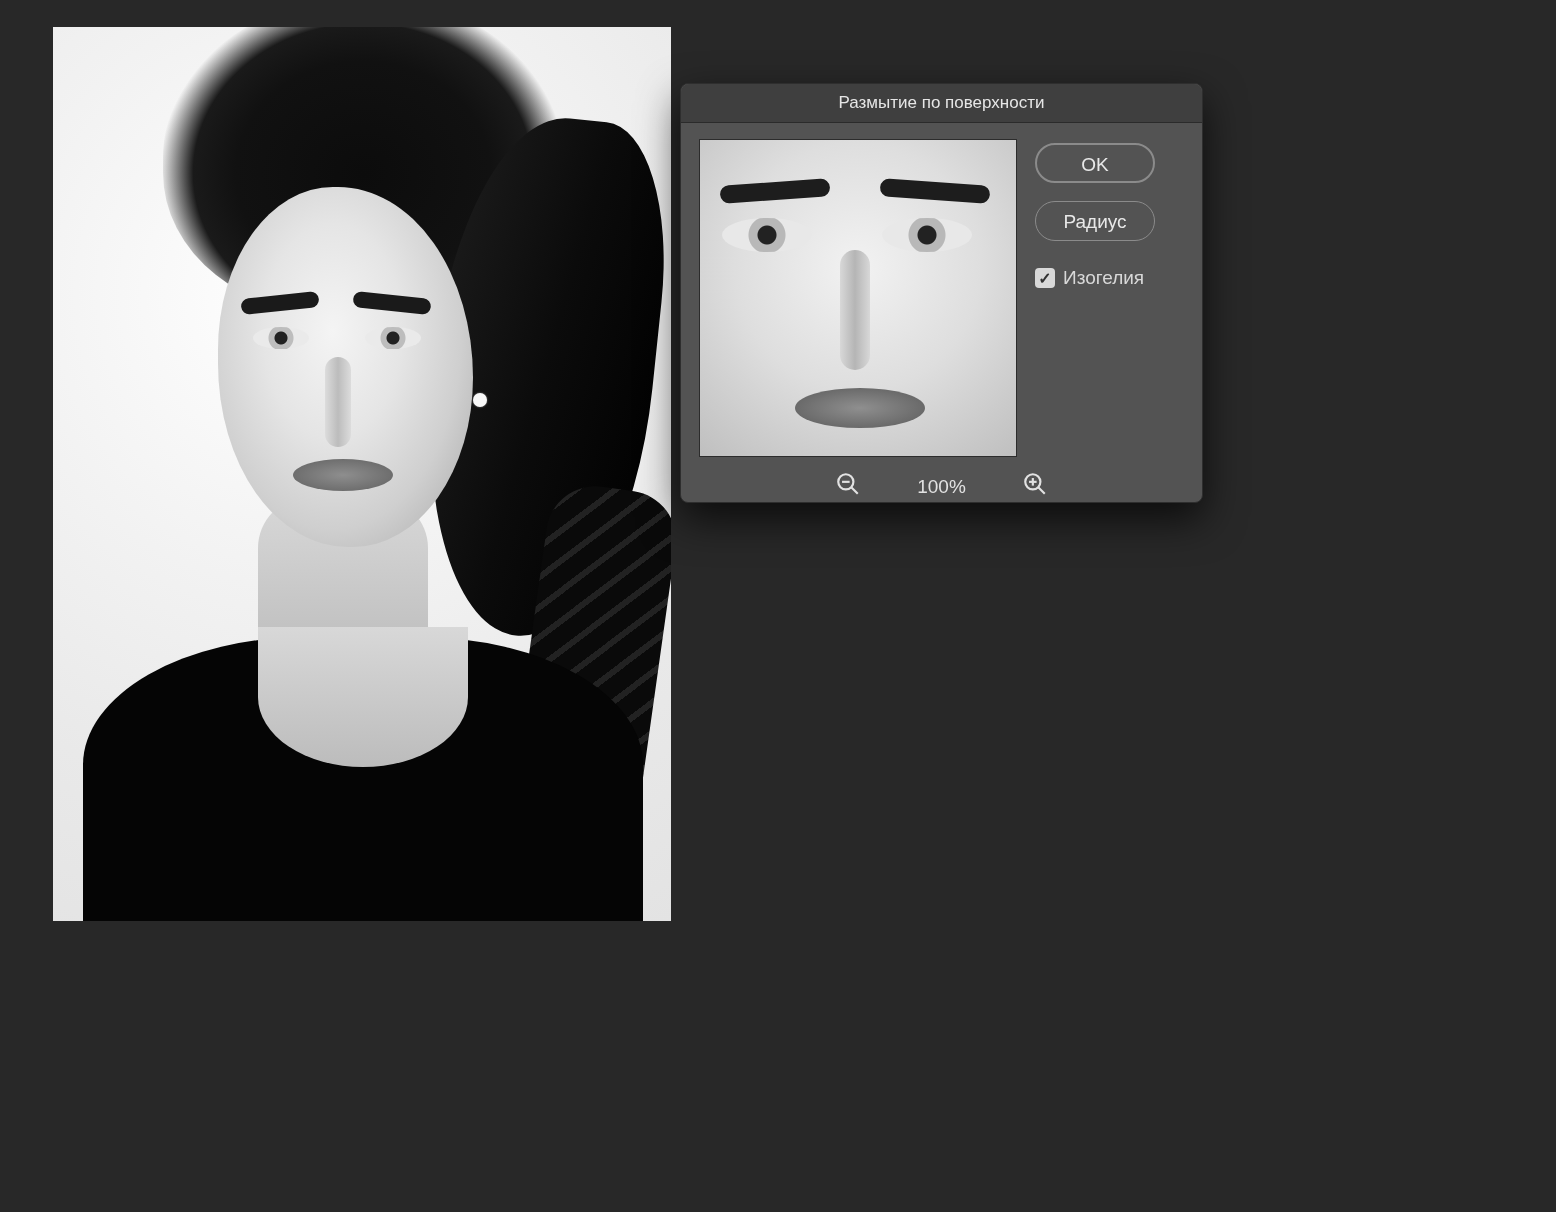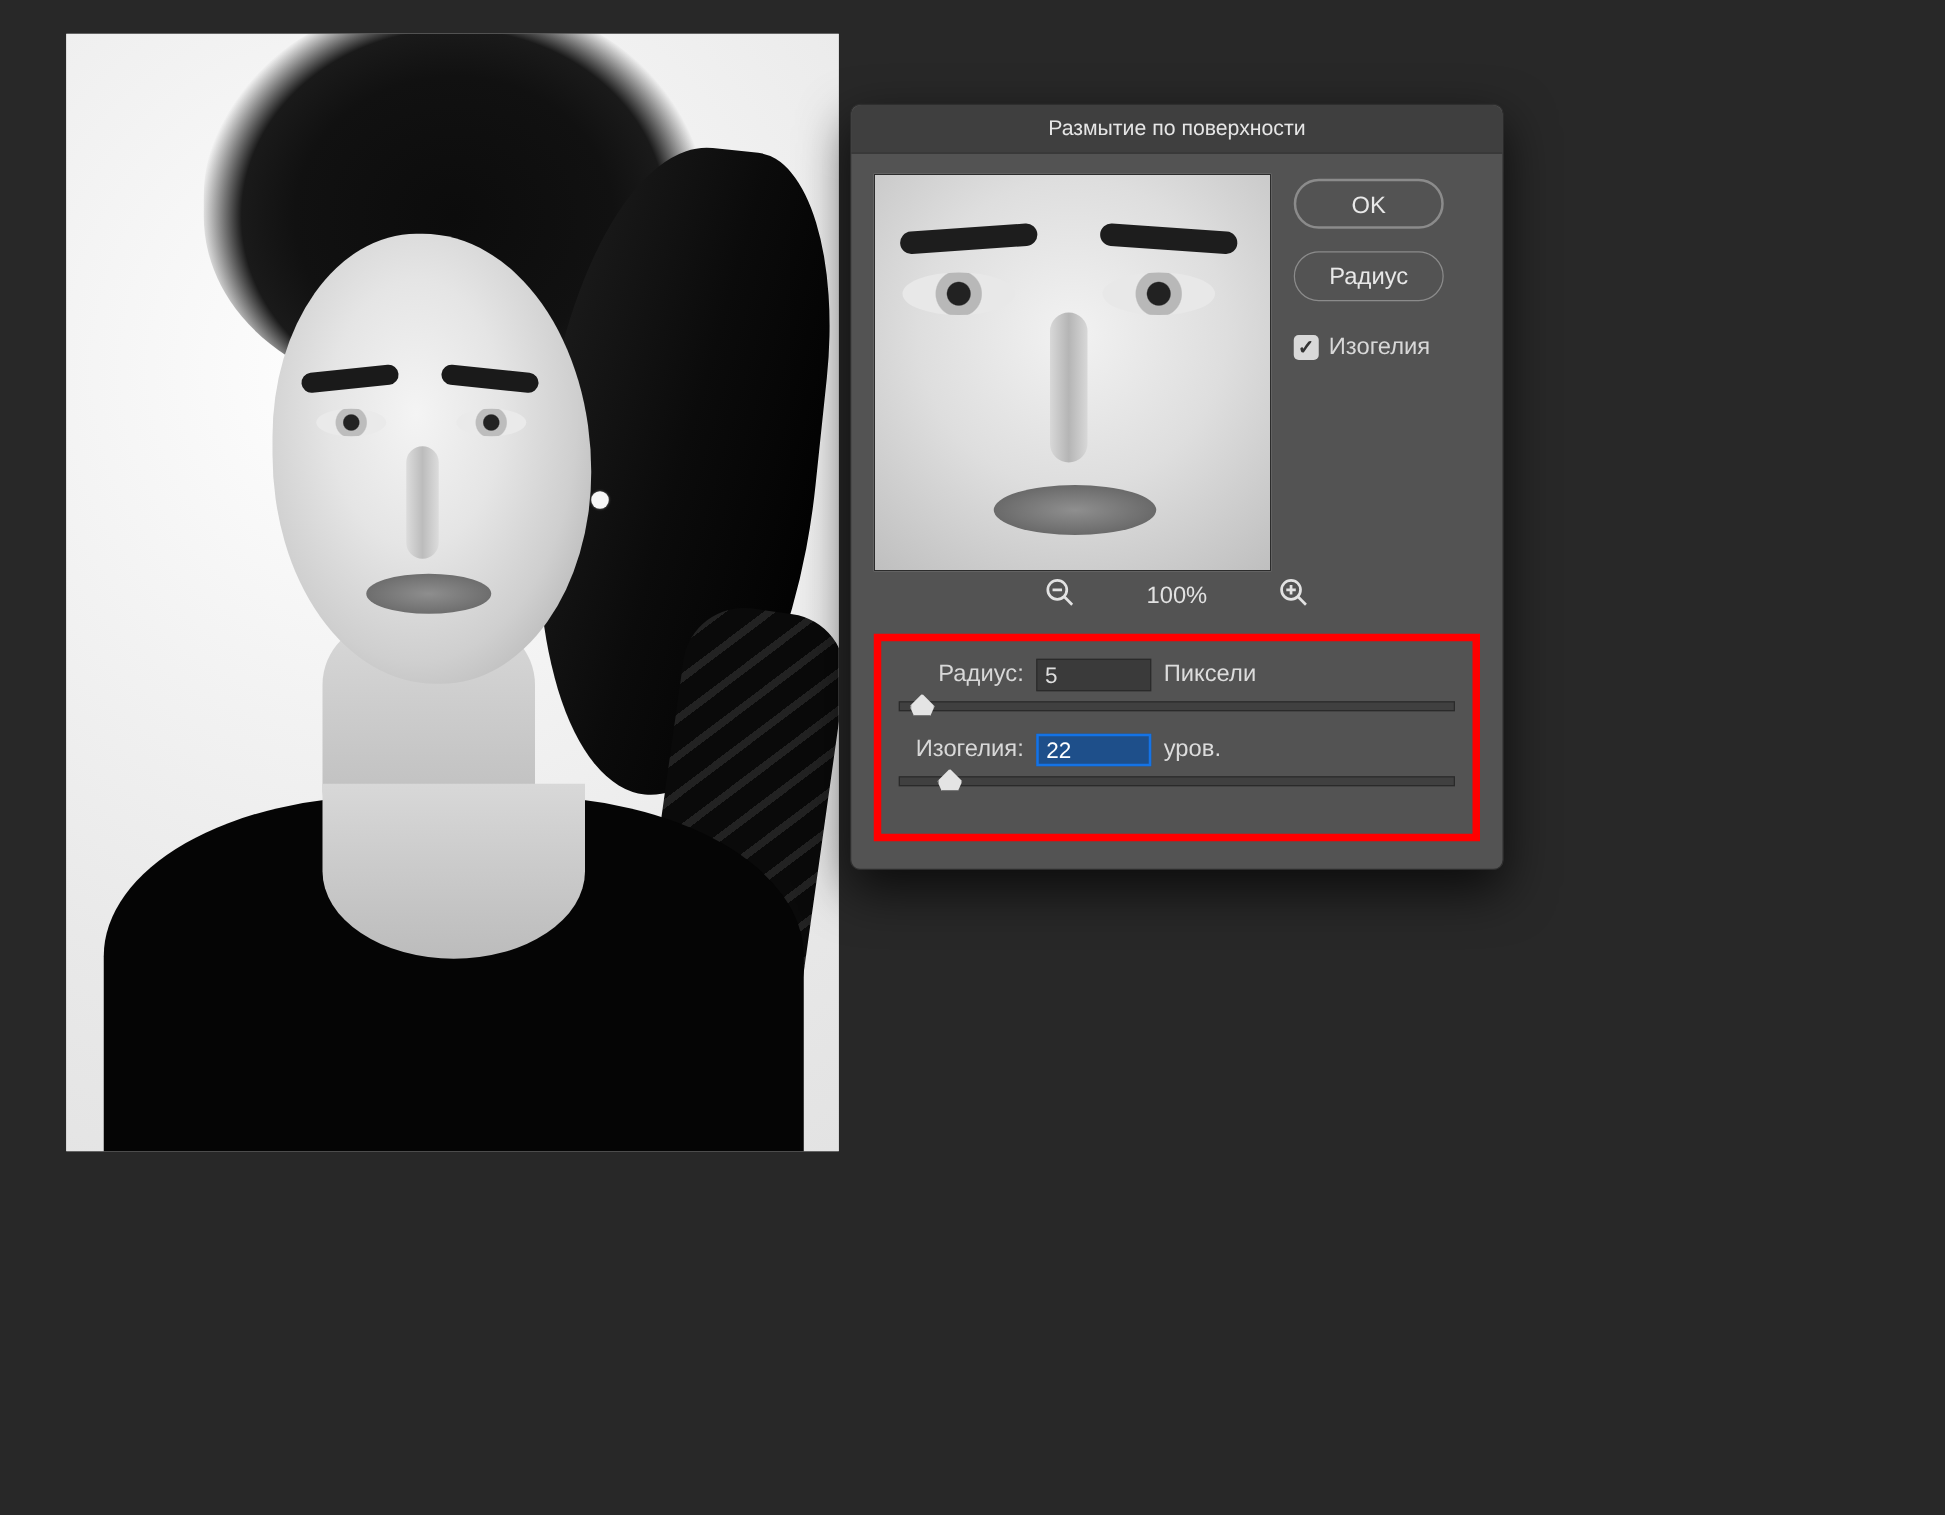--- a/index.html
+++ b/index.html
@@ -178,21 +178,21 @@
     cursor:pointer;
   }
   .ps-button.primary { border-width:2px; }
   .check-row { display:flex; align-items:center; gap:8px; margin-top:26px; font-size:19px;}
   .ps-check {
     width:20px;height:20px;border-radius:4px;background:#d9d9d9;
     display:inline-flex;align-items:center;justify-content:center;color:#333;font-size:16px;font-weight:bold;
   }
 
   .zoom-row{
-    margin: 4px 18px 0 18px;
+    margin: 14px 18px 0 18px;
     display:flex;align-items:center;justify-content:center;gap:56px;
     font-size:19px;color:#e2e2e2;
   }
   .zoom-row svg{width:26px;height:26px;fill:none;stroke:#e2e2e2;stroke-width:2;}
 
   .params-box{
     margin:14px 18px 22px 18px;
     border:6px solid #ff0000;
     padding:14px 14px 20px 14px;
   }
@@ -271,32 +271,13 @@
     <span>
       <svg viewBox="0 0 24 24">
           <circle cx="10" cy="10" r="7"></circle>
           <line x1="15" y1="15" x2="21" y2="21"></line>
           <line x1="6.5" y1="10" x2="13.5" y2="10"></line>
           <line x1="10" y1="6.5" x2="10" y2="13.5"></line>
         </svg>
     </span>
   </div>
 
-  <div class="params-box">
-    <div class="param-row">
-      <label>Радиус:</label>
-      <input class="param-input" value="5" style="">
-      <span class="unit">Пиксели</span>
-    </div>
-    <div class="slider-track">
-      <div class="slider-thumb" id="radius-thumb" style="left: 4%;"></div>
-    </div>
-
-    <div class="param-row">
-      <label>Изогелия:</label>
-      <input class="param-input selected" value="22" style="">
-      <span class="unit">уров.</span>
-    </div>
-    <div class="slider-track">
-      <div class="slider-thumb" id="threshold-thumb" style="left: 9%;"></div>
-    </div>
-  </div>
 </div>
 
 </body></html>

